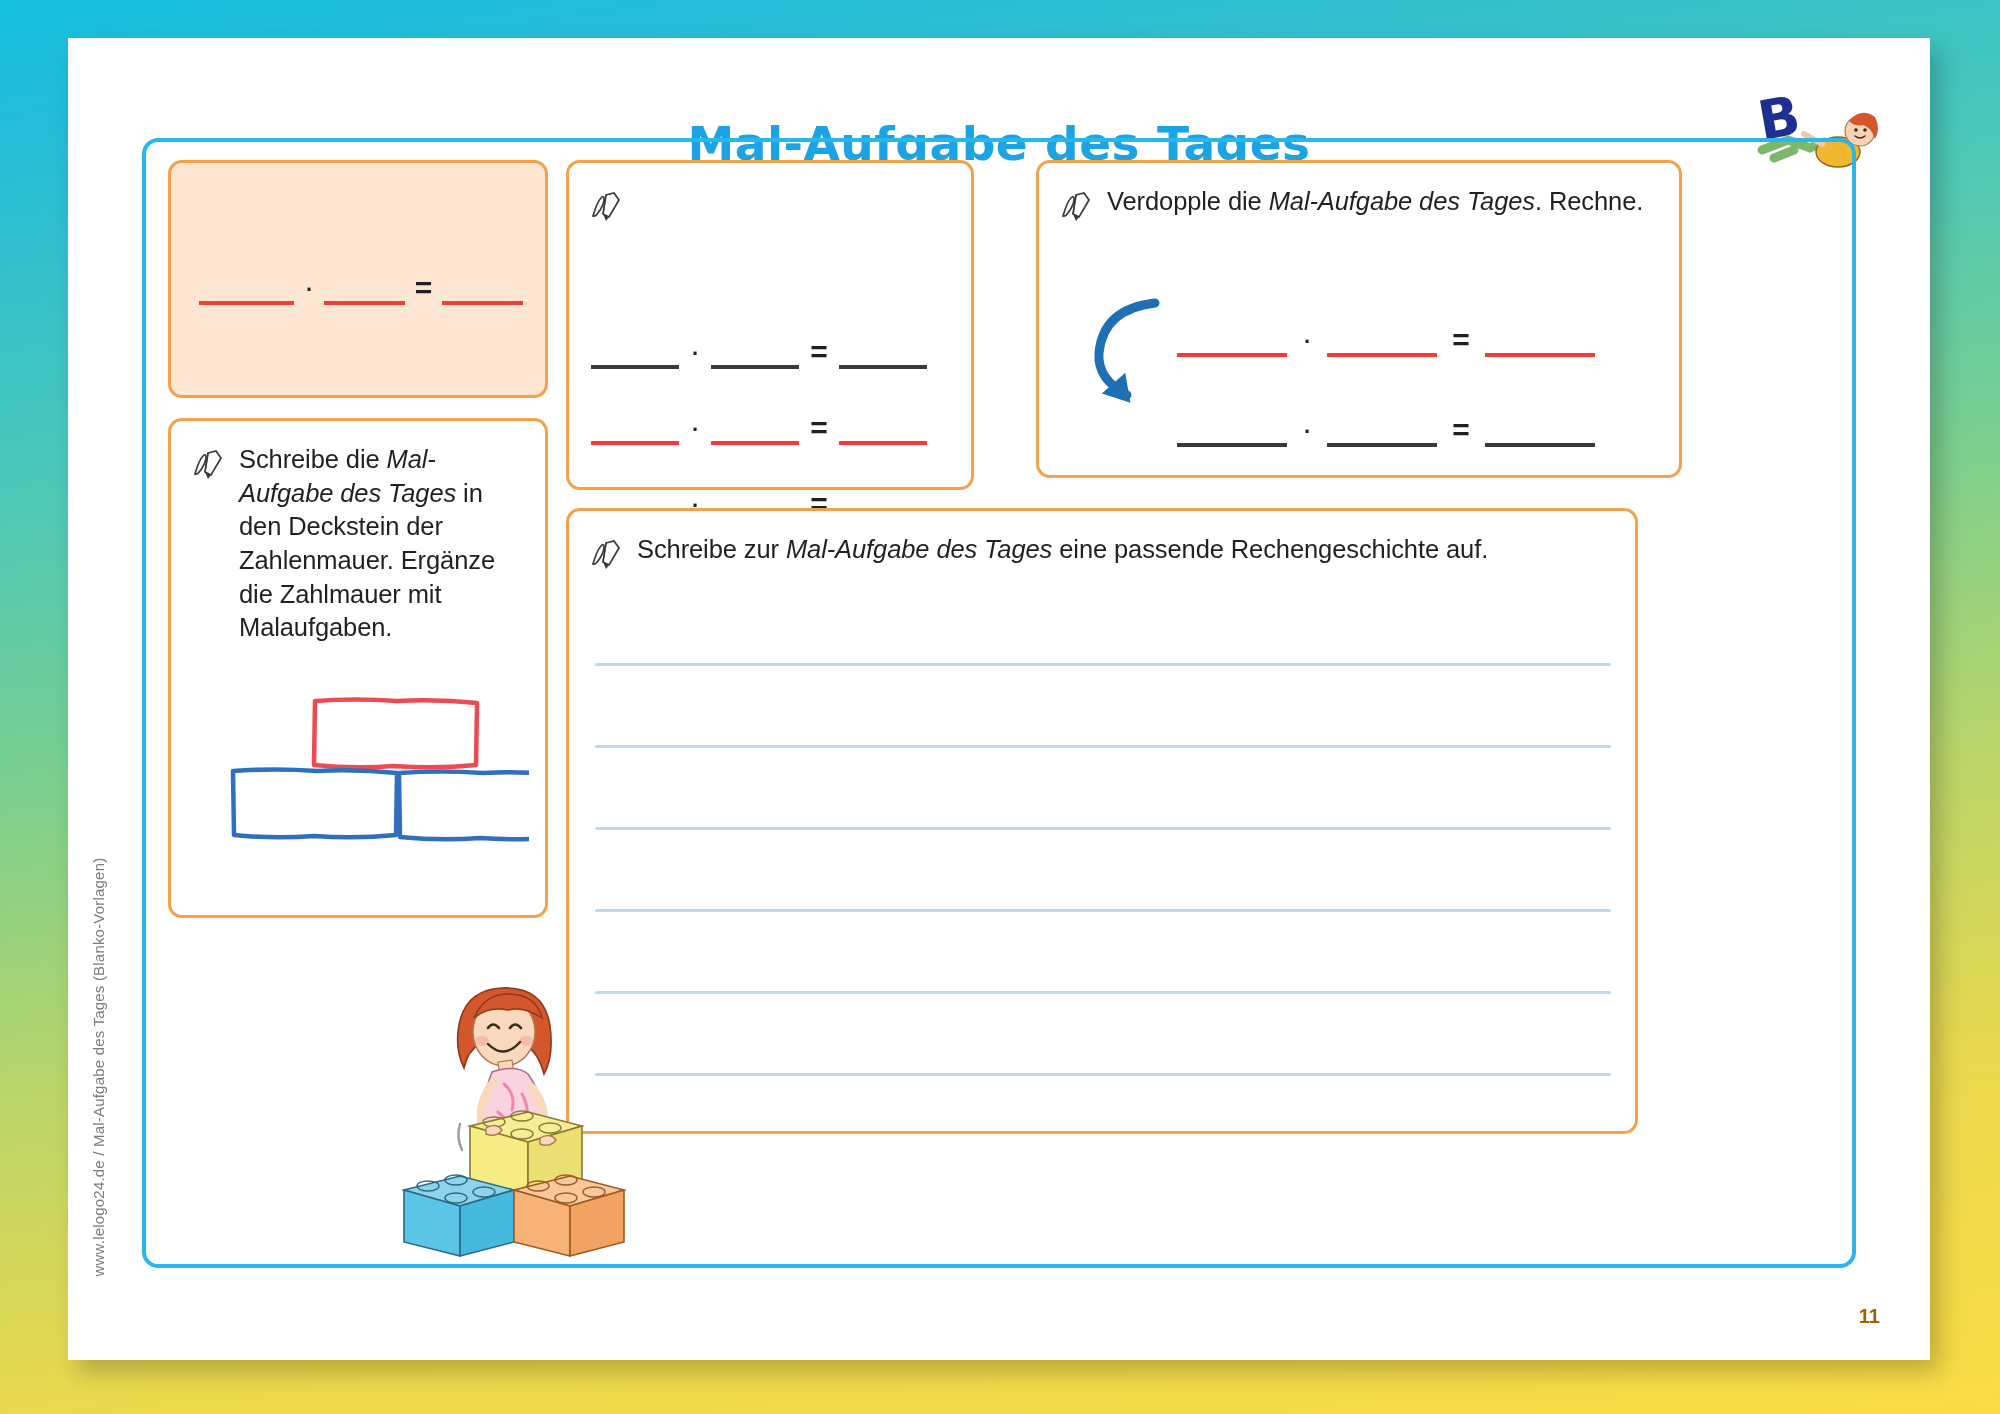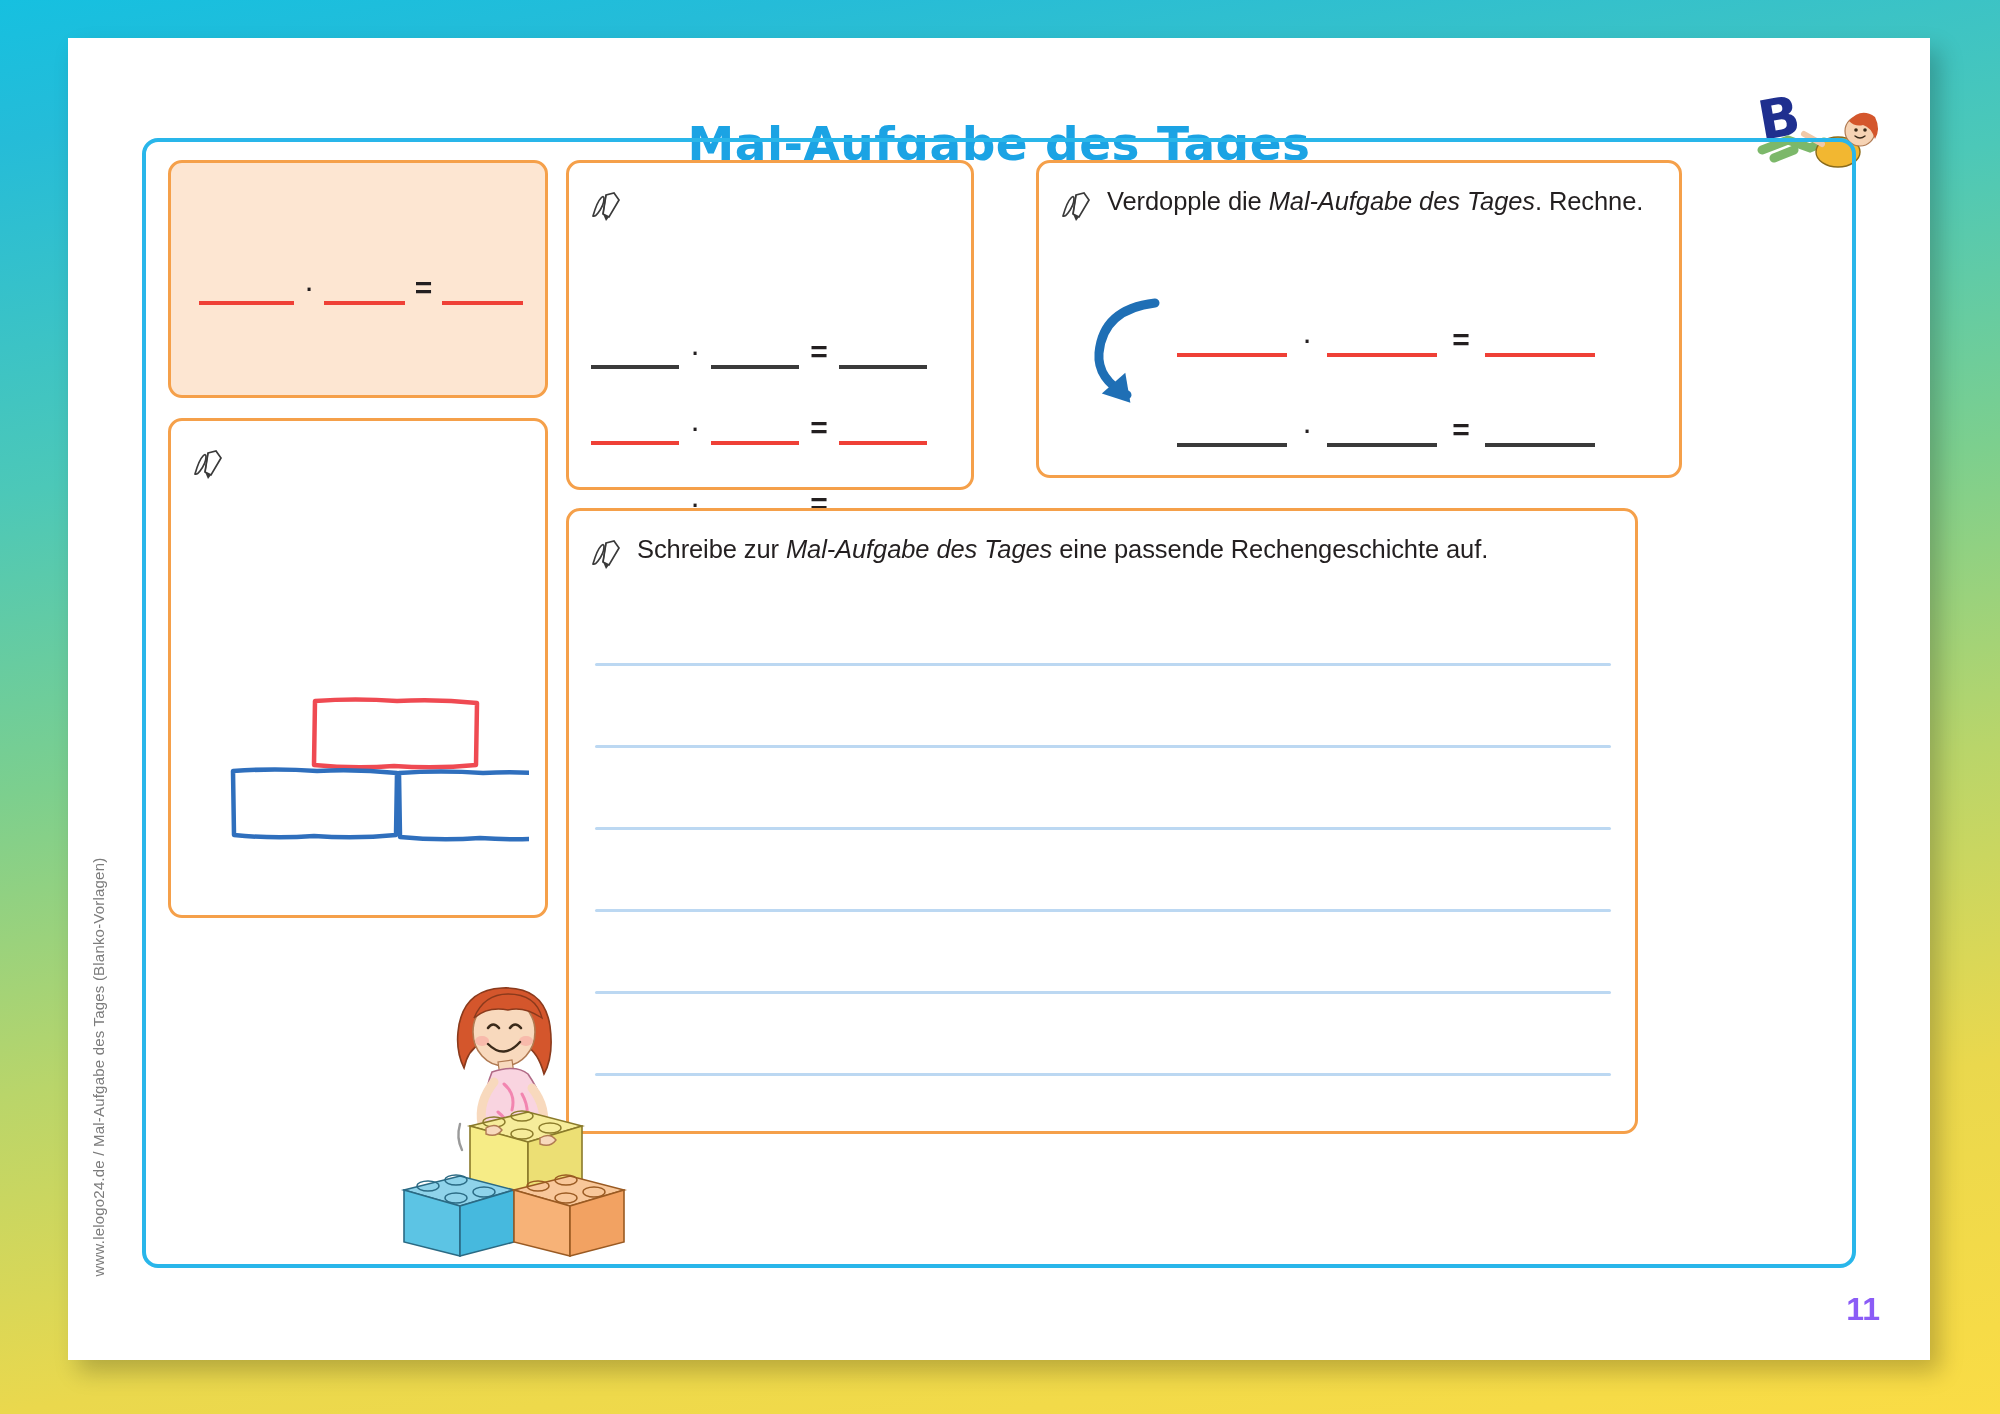--- a/index.html
+++ b/index.html
@@ -148,23 +148,23 @@
     text-align: left;
     font-family: "Liberation Sans", sans-serif;
     white-space: nowrap;
   }
 
   
   .page-number {
     position: absolute;
     right: 50px;
     bottom: 32px;
-    font-size: 32px;
+    font-size: 20px;
     font-weight: bold;
-    color: #8b5cf6;
+    color: #a16207;
   }
 
   
   .illustration {
     position: absolute;
     left: 332px;
     top: 940px;
     width: 240px;
     height: 300px;
   }
@@ -291,20 +291,23 @@
     <div class="card" id="card-wall">
       <div class="instruction">
         <span class="pencil-icon">
           <svg width="34" height="34" viewBox="0 0 34 34">
             <path d="M4 26 q4 -14 8 -18 q3 -3 3 1 q0 6 -6 14 q-3 4 -5 3z" fill="none" stroke="#3a3a3a" stroke-width="1.7"></path>
             <path d="M17 5 L25 3 L30 10 L20 27 L14 24 Z" fill="none" stroke="#3a3a3a" stroke-width="1.7"></path>
             <path d="M14 24 L20 27 L17 31 Z" fill="#3a3a3a"></path>
             <path d="M17 5 L14 24" fill="none" stroke="#3a3a3a" stroke-width="1.2"></path>
           </svg>
         </span>
+        <span class="instr-text">
+          Schreibe die <em>Mal-Aufgabe des Tages</em> in den Deck­stein der Zahlenmauer. Ergänze die Zahlmauer mit Malaufgaben.
+        </span>
       </div>
 
       <span class="wall" style="left:58px; top:274px;">
         <svg width="300" height="160" viewBox="0 0 300 160">
 
           <path d="M86 6 q40 -3 82 0 q42 -2 80 2 l-1 62 q-40 4 -82 1 q-40 3 -80 -1 z" fill="none" stroke="#ef4a52" stroke-width="4.5" stroke-linejoin="round"></path>
 
           <path d="M4 76 q42 -3 84 0 q40 -2 80 2 l-1 62 q-40 4 -82 1 q-40 3 -80 -1 z" fill="none" stroke="#2f6fbd" stroke-width="4.5" stroke-linejoin="round"></path>
 
           <path d="M170 78 q42 -3 84 0 q40 -2 80 2 l-1 62 q-40 4 -82 1 q-40 3 -80 -1 z" fill="none" stroke="#2f6fbd" stroke-width="4.5" stroke-linejoin="round"></path>

